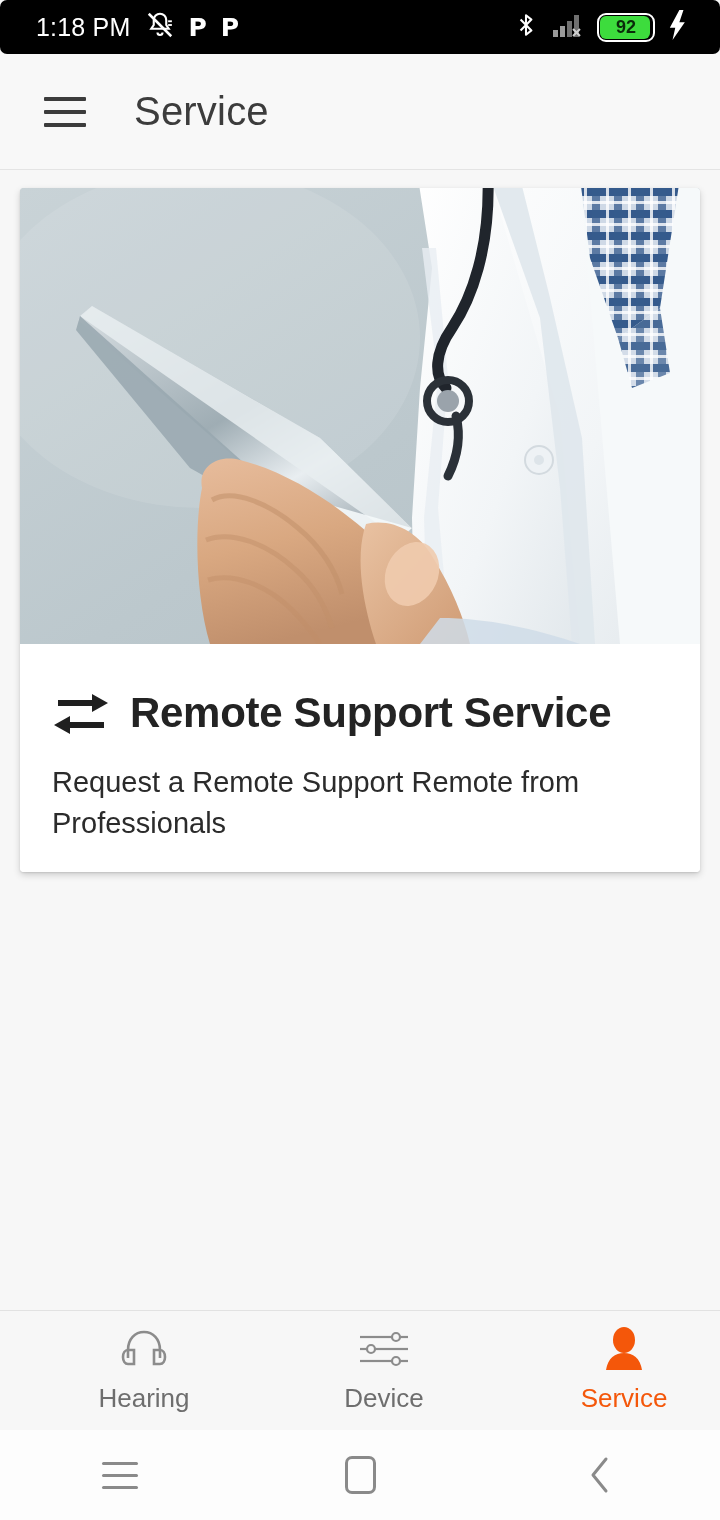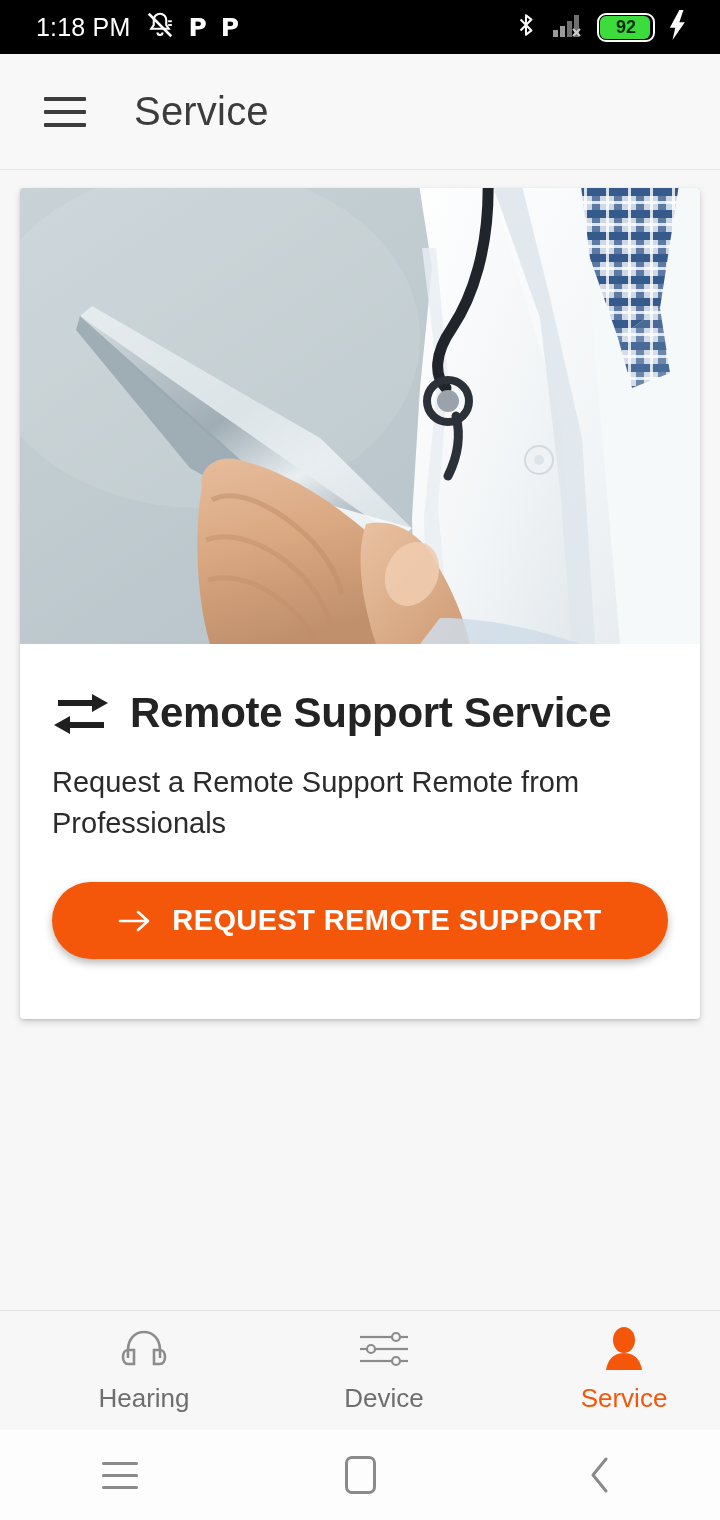--- a/index.html
+++ b/index.html
@@ -7,21 +7,21 @@
     width:720px; height:1520px;
     background:#ffffff;
     font-family:"Liberation Sans", sans-serif;
     overflow:hidden;
   }
   .phone { position:relative; width:720px; height:1520px; background:#f7f7f7; }
 
   
   .statusbar{
     position:absolute; top:0; left:0; width:720px; height:54px;
-    background:#000; color:#fff; display:flex; 
+    background:#000; color:#fff; display:flex; border-radius:7px;
   }
   .sb-left{ display:flex; align-items:center; gap:14px; padding-left:36px; }
   .sb-clock{ font-size:25px; letter-spacing:.2px; color:#ffffff; font-weight:400; }
   .sb-right{ margin-left:auto; display:flex; align-items:center; gap:13px; padding-right:32px; }
   .sb-ic{ display:block; }
   .p-glyph{
     font-size:25px; font-weight:700; line-height:1; color:#fff;
     font-family:"DejaVu Sans", sans-serif;
   }
   .batt{
@@ -47,21 +47,21 @@
 
   
   .card{
     position:absolute; left:20px; top:188px; width:680px;
     background:#fff; border-radius:4px;
     box-shadow:0 3px 7px rgba(0,0,0,.17), 0 1px 2px rgba(0,0,0,.10);
     overflow:hidden;
   }
   .hero{ position:relative; width:100%; height:456px; overflow:hidden; background:#c2ccd1; }
   .hero svg{ display:block; width:100%; height:100%; }
-  .card-body{ padding:46px 32px 60px 32px; background:#fff; }
+  .card-body{ padding:46px 32px 28px 32px; background:#fff; }
 
   .card-title-row{ display:flex; align-items:center; gap:20px; }
   .swap-icon{ flex:0 0 auto; width:58px; height:46px; }
   .card-title{ font-size:42px; font-weight:700; color:#232323; letter-spacing:-.3px; line-height:1; }
 
   .card-desc{
     margin-top:26px; font-size:29px; color:#2b2b2b; line-height:1.42; max-width:560px; font-weight:400;
   }
 
   .cta{
@@ -239,28 +239,20 @@
           <svg viewBox="0 0 58 46" width="58" height="46">
             <path d="M6 30 H40 V24 L56 33 L40 42 V36 H6 Z" transform="translate(0,-20)" fill="#1f1f1f"></path>
             <path d="M52 30 H18 V24 L2 33 L18 42 V36 H52 Z" transform="translate(0,2)" fill="#1f1f1f"></path>
           </svg>
         </span>
         <span class="card-title">Remote Support Service</span>
       </div>
 
       <div class="card-desc">Request a Remote Support Remote from Professionals</div>
 
-      <button class="cta">
-        <span class="cta-arrow">
-          <svg viewBox="0 0 34 26" width="34" height="26">
-            <path d="M2 13 H29 M20 4 L30 13 L20 22" fill="none" stroke="#ffffff" stroke-width="2.6" stroke-linecap="round" stroke-linejoin="round"></path>
-          </svg>
-        </span>
-        <span class="cta-label">REQUEST REMOTE SUPPORT</span>
-      </button>
     </div>
   </div>
 
   <div class="bottomnav">
 
     <div class="navitem">
       <span class="nav-ico">
         <svg width="52" height="42" viewBox="0 0 52 42">
           <path d="M10 30 V22 C10 11 17 4 26 4 C35 4 42 11 42 22 V30" fill="none" stroke="#8c8c8c" stroke-width="2.6"></path>
           <path d="M16 22 H10 C7 22 5 25 5 29 C5 33 7 36 10 36 H16 Z" fill="none" stroke="#8c8c8c" stroke-width="2.6"></path>

